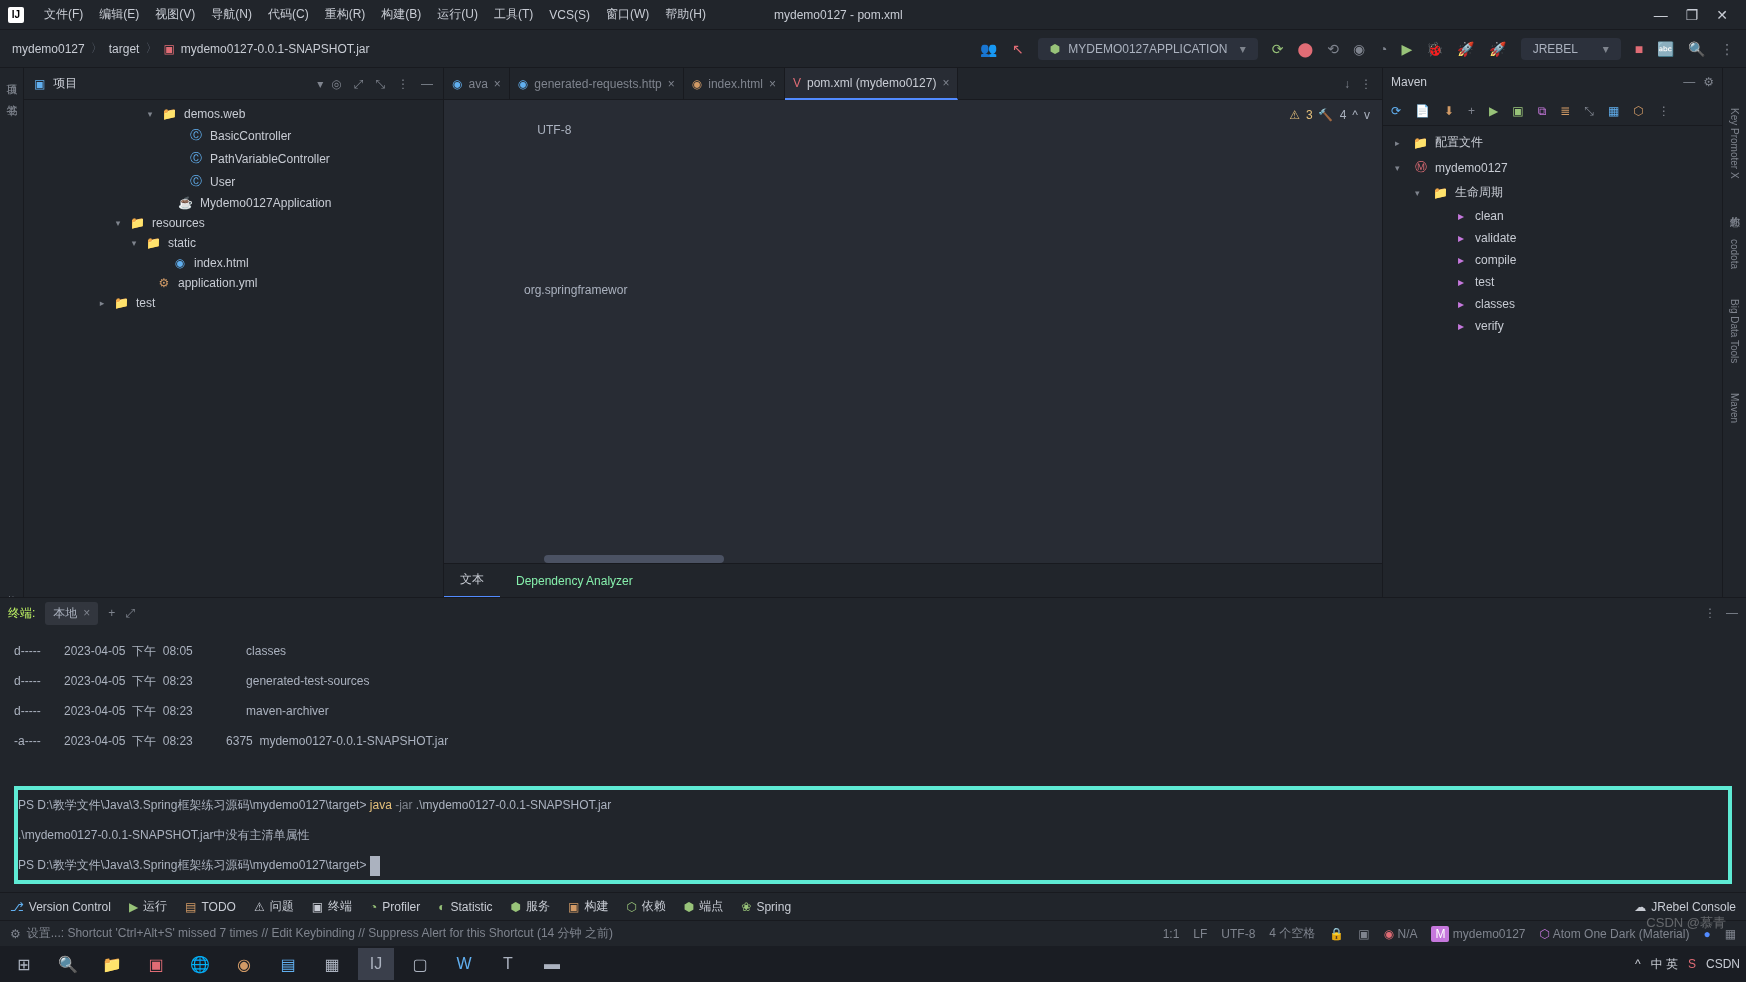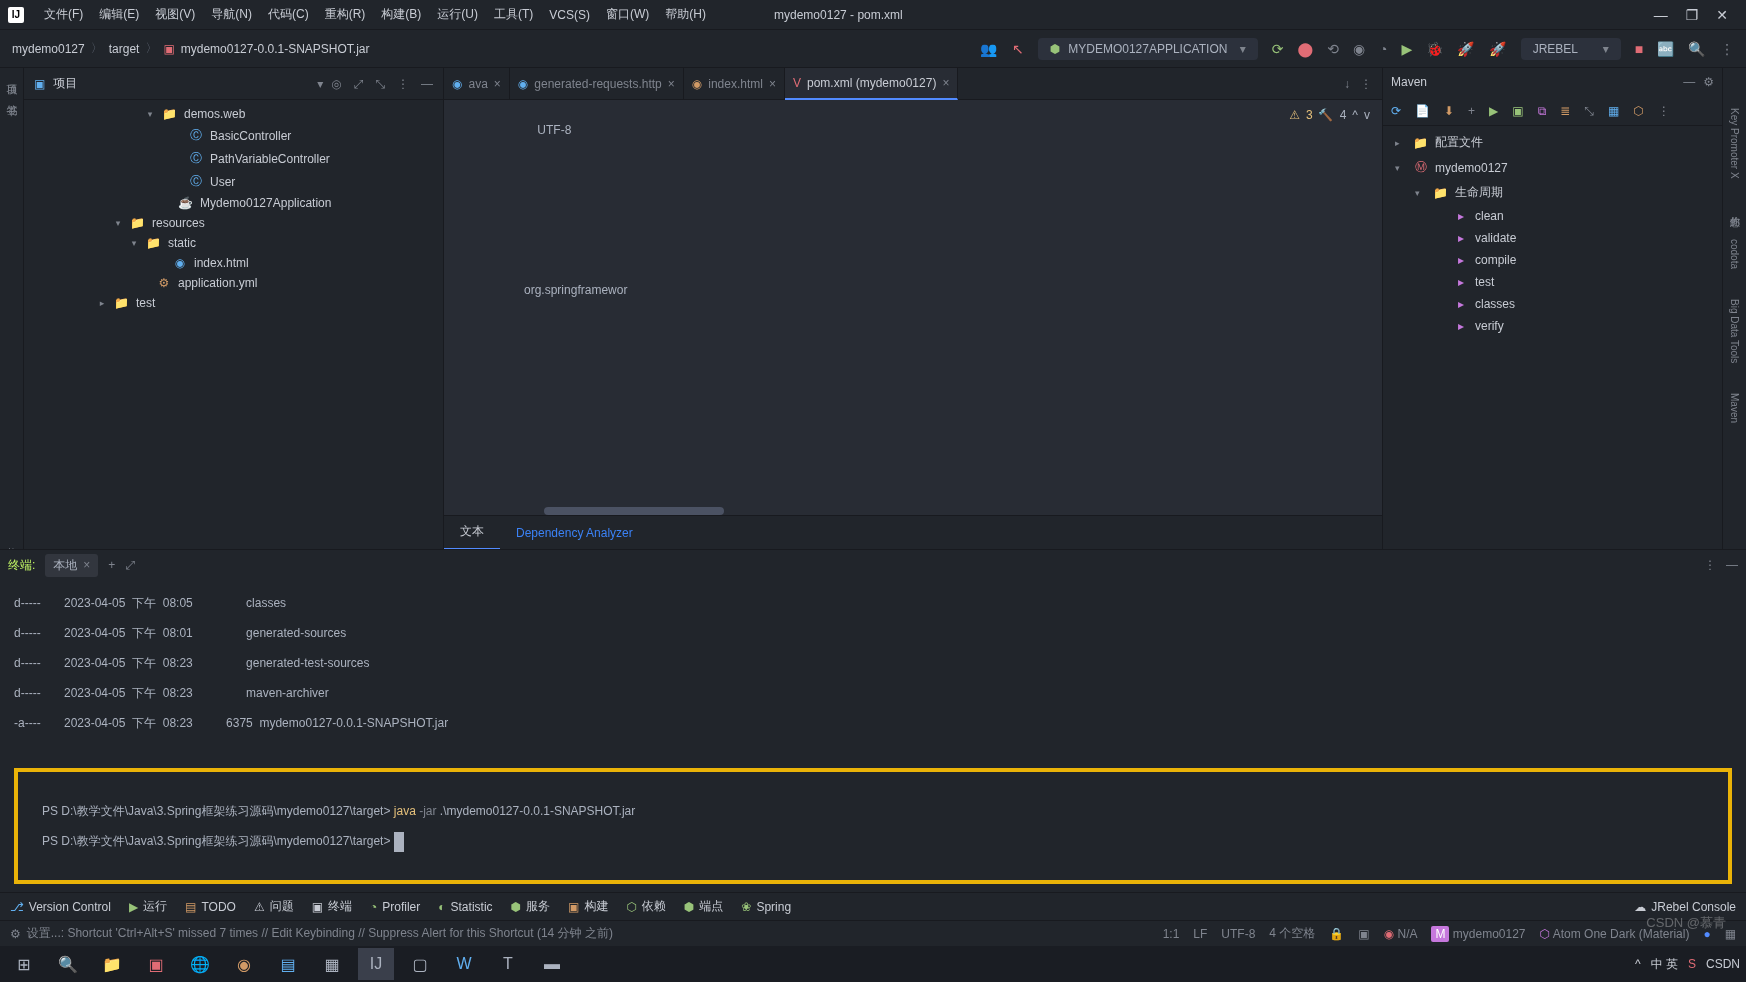--- a/index.html
+++ b/index.html
@@ -48,42 +48,42 @@
 .gutter div{height:40px;line-height:40px}
 .code{flex:1;padding:10px 0;font-family:Consolas,monospace;font-size:20px;overflow:hidden;position:relative}
 .code .line{height:40px;line-height:40px;white-space:pre}
 .code .tag{color:#e06c75}
 .code .text{color:#abb2bf}
 .code .br{color:#5c6370}
 .hscroll{position:absolute;bottom:0;left:100px;width:180px;height:8px;background:#4b5263;border-radius:4px}
 .inspections{position:absolute;top:8px;right:12px;display:flex;gap:6px;align-items:center;font-size:12px}
 .inspections .warn{color:#e5c07b}
 .editor-tabs{height:34px;display:flex;align-items:center;background:#21252b;border-top:1px solid #181a1f}
-.editor-tabs .etab{padding:0 16px;height:34px;display:flex;align-items:center;cursor:pointer;color:#3b82f6}
+.editor-tabs .etab{padding:0 16px;height:34px;display:flex;align-items:center;cursor:pointer;color:#86efac}
 .editor-tabs .etab.active{color:#c8ccd4;border-bottom:2px solid #528bff}
 .maven-panel{width:340px;background:#21252b;border-left:1px solid #181a1f;display:flex;flex-direction:column}
 .maven-header{height:28px;display:flex;align-items:center;padding:0 8px;color:#c8ccd4;justify-content:space-between}
 .maven-header .micons{display:flex;gap:8px;color:#7f848e}
 .maven-toolbar{height:30px;display:flex;align-items:center;gap:14px;padding:0 8px;border-bottom:1px solid #181a1f}
 .maven-tree{flex:1;padding:4px 0;overflow:auto}
 .mtree-item{display:flex;align-items:center;padding:4px 0 4px 8px;gap:6px;cursor:pointer;color:#c8ccd4}
 .mtree-item .arrow{width:12px;color:#7f848e;font-size:9px}
 .mtree-item .micon{width:16px;text-align:center}
 .right-rail{width:24px;background:#21252b;border-left:1px solid #181a1f;display:flex;flex-direction:column;align-items:center;padding-top:40px;gap:30px}
 .right-rail .rrail{writing-mode:vertical-rl;color:#7f848e;font-size:10px}
 .terminal-wrap{background:#21252b;border-top:1px solid #181a1f}
 .terminal-tabs{height:30px;display:flex;align-items:center;padding:0 8px;gap:10px}
 .terminal-tabs .tlabel{color:#bef264}
 .terminal-tabs .ttab{background:#32363e;padding:3px 8px;border-radius:3px;display:flex;gap:6px;align-items:center}
 .terminal-tabs .tright{margin-left:auto;display:flex;gap:10px;color:#7f848e}
 .terminal-body{padding:8px 14px;font-family:Consolas,monospace;font-size:16px;color:#abb2bf}
 .terminal-body .tline{line-height:30px;white-space:pre}
 .terminal-body .yellow{color:#e5c07b}
 .terminal-body .gray{color:#7f848e}
-.redbox{border:4px solid #eab308;padding:24px;margin-top:30px}
+.redbox{border:4px solid #5eead4;padding:0;margin-top:30px}
 .cursor{display:inline-block;width:10px;height:20px;background:#abb2bf;vertical-align:middle}
 .bottom-bar{height:28px;background:#21252b;border-top:1px solid #181a1f;display:flex;align-items:center;padding:0 10px;gap:18px;color:#c8ccd4}
 .bottom-bar .bitem{display:flex;align-items:center;gap:5px;cursor:pointer}
 .bottom-bar .bright{margin-left:auto}
 .status-bar{height:26px;background:#21252b;border-top:1px solid #181a1f;display:flex;align-items:center;padding:0 10px;color:#7f848e;font-size:11px}
 .status-bar .sleft{flex:1}
 .status-bar .sright{display:flex;gap:14px;align-items:center}
 .taskbar{height:36px;background:#1a1d23;display:flex;align-items:center;padding:0 6px;gap:8px}
 .taskbar .tb{width:36px;height:32px;display:flex;align-items:center;justify-content:center;cursor:pointer;font-size:16px}
 .taskbar .tbright{margin-left:auto;display:flex;gap:10px;align-items:center;color:#c8ccd4;font-size:11px}
@@ -368,26 +368,26 @@
     </div>
     <span style="color:#7f848e;cursor:pointer">+</span>
     <span style="color:#7f848e;cursor:pointer">⤢</span>
     <div class="tright">
       <span>⋮</span>
       <span>—</span>
     </div>
   </div>
   <div class="terminal-body" id="terminal-body">
       <div class="tline">d-----       2023-04-05  下午  08:05                classes</div>
-      <div class="tline">d-----       2023-04-05  下午  08:01                generated-sources</div>
       <div class="tline">d-----       2023-04-05  下午  08:23                generated-test-sources</div>
       <div class="tline">d-----       2023-04-05  下午  08:23                maven-archiver</div>
       <div class="tline">-a----       2023-04-05  下午  08:23          6375  mydemo0127-0.0.1-SNAPSHOT.jar</div>
       <div class="redbox">
         <div class="tline">PS D:\教学文件\Java\3.Spring框架练习源码\mydemo0127\target&gt; <span class="yellow">java </span><span class="gray">-jar </span>.\mydemo0127-0.0.1-SNAPSHOT.jar</div>
+<div class="tline">.\mydemo0127-0.0.1-SNAPSHOT.jar中没有主清单属性</div>
 <div class="tline">PS D:\教学文件\Java\3.Spring框架练习源码\mydemo0127\target&gt; <span class="cursor"></span></div>
       </div>
     </div>
 </div>
 
 <div class="bottom-bar">
   <div class="bitem">
       <span class="icon-blue">⎇</span>
       <span>Version Control</span>
     </div>

